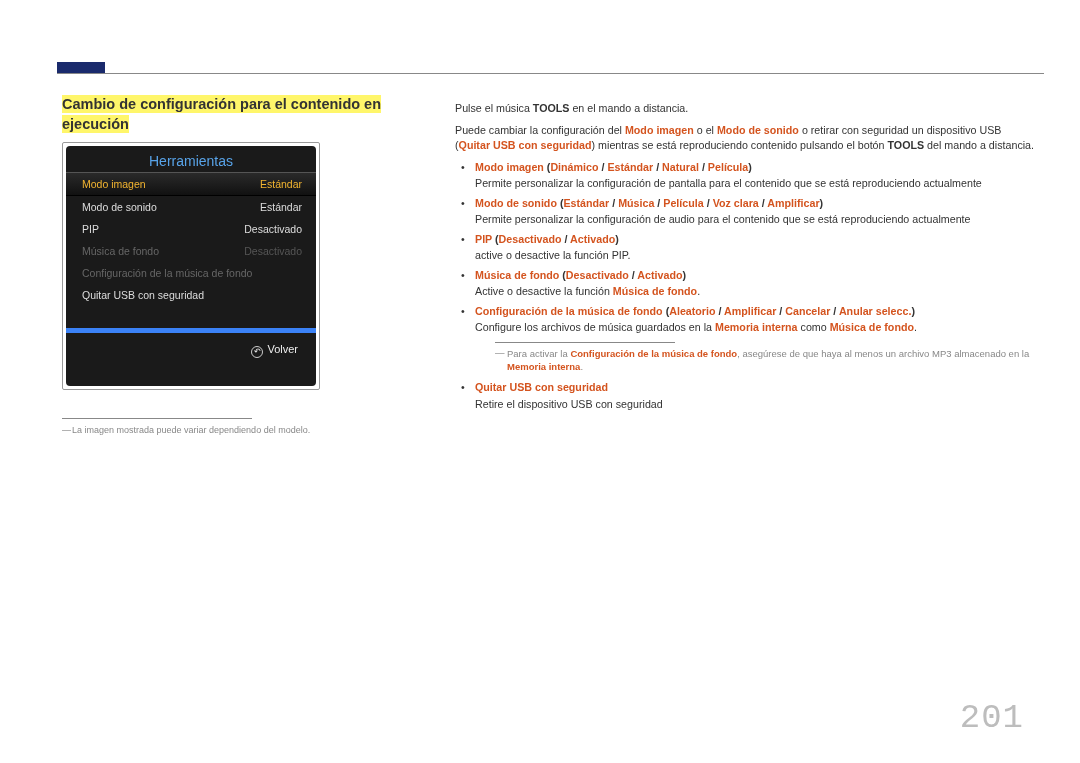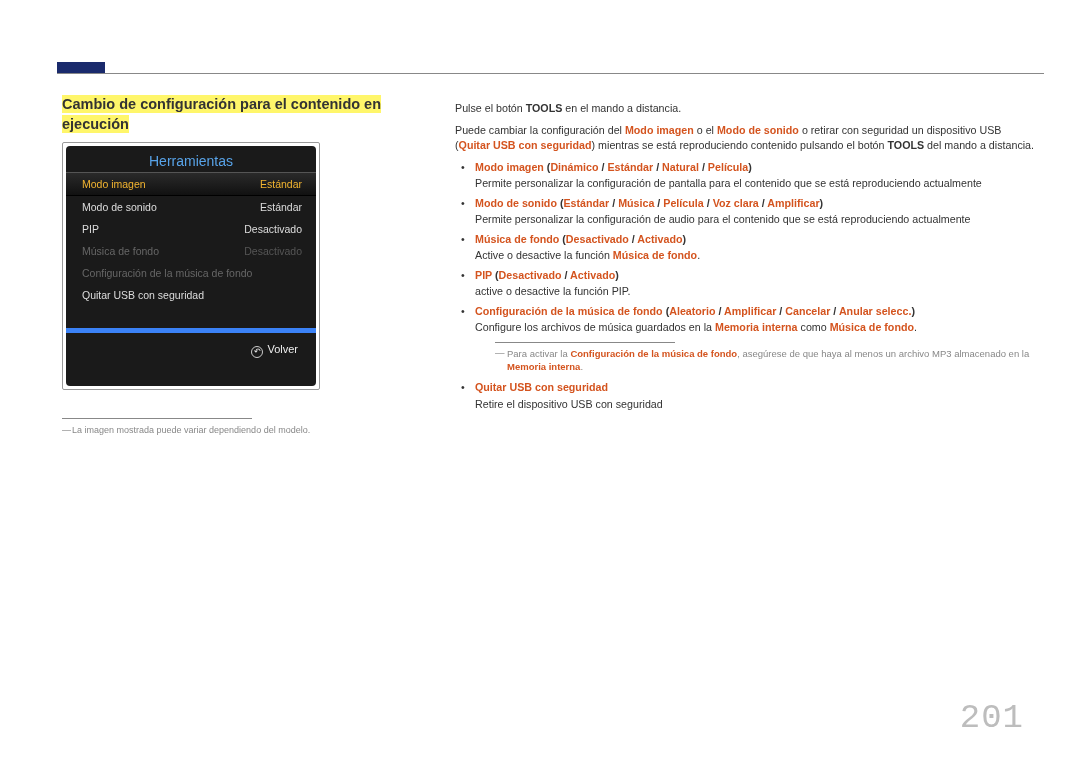--- a/index.html
+++ b/index.html
@@ -221,53 +221,53 @@
   </div>
 
   <div class="footnote-rule"></div>
   <div class="footnote">
     <span class="dash">―</span><span>La imagen mostrada puede variar dependiendo del modelo.</span>
   </div>
 </div>
 
 <div class="right-col">
   <p>
-    <span>Pulse el botón </span><b>TOOLS</b><span> en el mando a distancia.</span>
+    <span>Pulse el música </span><b>TOOLS</b><span> en el mando a distancia.</span>
   </p>
   <p>
     <span>Puede cambiar la configuración del </span><span class="accent">Modo imagen</span><span> o el </span><span class="accent">Modo de sonido</span><span> o retirar con seguridad un dispositivo USB (</span><span class="accent">Quitar USB con seguridad</span><span>) mientras se está reproduciendo contenido pulsando el botón </span><b>TOOLS</b><span> del mando a distancia.</span>
   </p>
 
   <ul class="bullets">
 
     <li>
       <span class="lead"><span class="accent">Modo imagen</span>
       (<span class="accent-nb">Dinámico</span> / <span class="accent-nb">Estándar</span> / <span class="accent-nb">Natural</span> / <span class="accent-nb">Película</span>)</span>
       <span class="desc">Permite personalizar la configuración de pantalla para el contenido que se está reproduciendo actualmente</span>
     </li>
 
     <li>
       <span class="lead"><span class="accent">Modo de sonido</span>
       (<span class="accent-nb">Estándar</span> / <span class="accent-nb">Música</span> / <span class="accent-nb">Película</span> / <span class="accent-nb">Voz clara</span> / <span class="accent-nb">Amplificar</span>)</span>
       <span class="desc">Permite personalizar la configuración de audio para el contenido que se está reproduciendo actualmente</span>
     </li>
 
     <li>
+      <span class="lead"><span class="accent">PIP</span>
+      (<span class="accent-nb">Desactivado</span> / <span class="accent-nb">Activado</span>)</span>
+      <span class="desc">active o desactive la función PIP.</span>
+    </li>
+
+    <li>
       <span class="lead"><span class="accent">Música de fondo</span>
       (<span class="accent-nb">Desactivado</span> / <span class="accent-nb">Activado</span>)</span>
       <span class="desc"><span>Active o desactive la función </span><b class="accent">Música de fondo</b><span>.</span></span>
     </li>
 
     <li>
-      <span class="lead"><span class="accent">PIP</span>
-      (<span class="accent-nb">Desactivado</span> / <span class="accent-nb">Activado</span>)</span>
-      <span class="desc">active o desactive la función PIP.</span>
-    </li>
-
-    <li>
       <span class="lead"><span class="accent">Configuración de la música de fondo</span>
       (<span class="accent-nb">Aleatorio</span> / <span class="accent-nb">Amplificar</span> / <span class="accent-nb">Cancelar</span> / <span class="accent-nb">Anular selecc.</span>)</span>
       <span class="desc"><span>Configure los archivos de música guardados en la </span><b class="accent">Memoria interna</b><span> como </span><b class="accent">Música de fondo</b><span>.</span></span>
 
       <div class="note-rule"></div>
       <div class="note">
         <span>Para activar la </span><span class="accent">Configuración de la música de fondo</span><span>, asegúrese de que haya al menos un archivo MP3 almacenado en la </span><span class="accent">Memoria interna</span><span>.</span>
       </div>
     </li>
 

